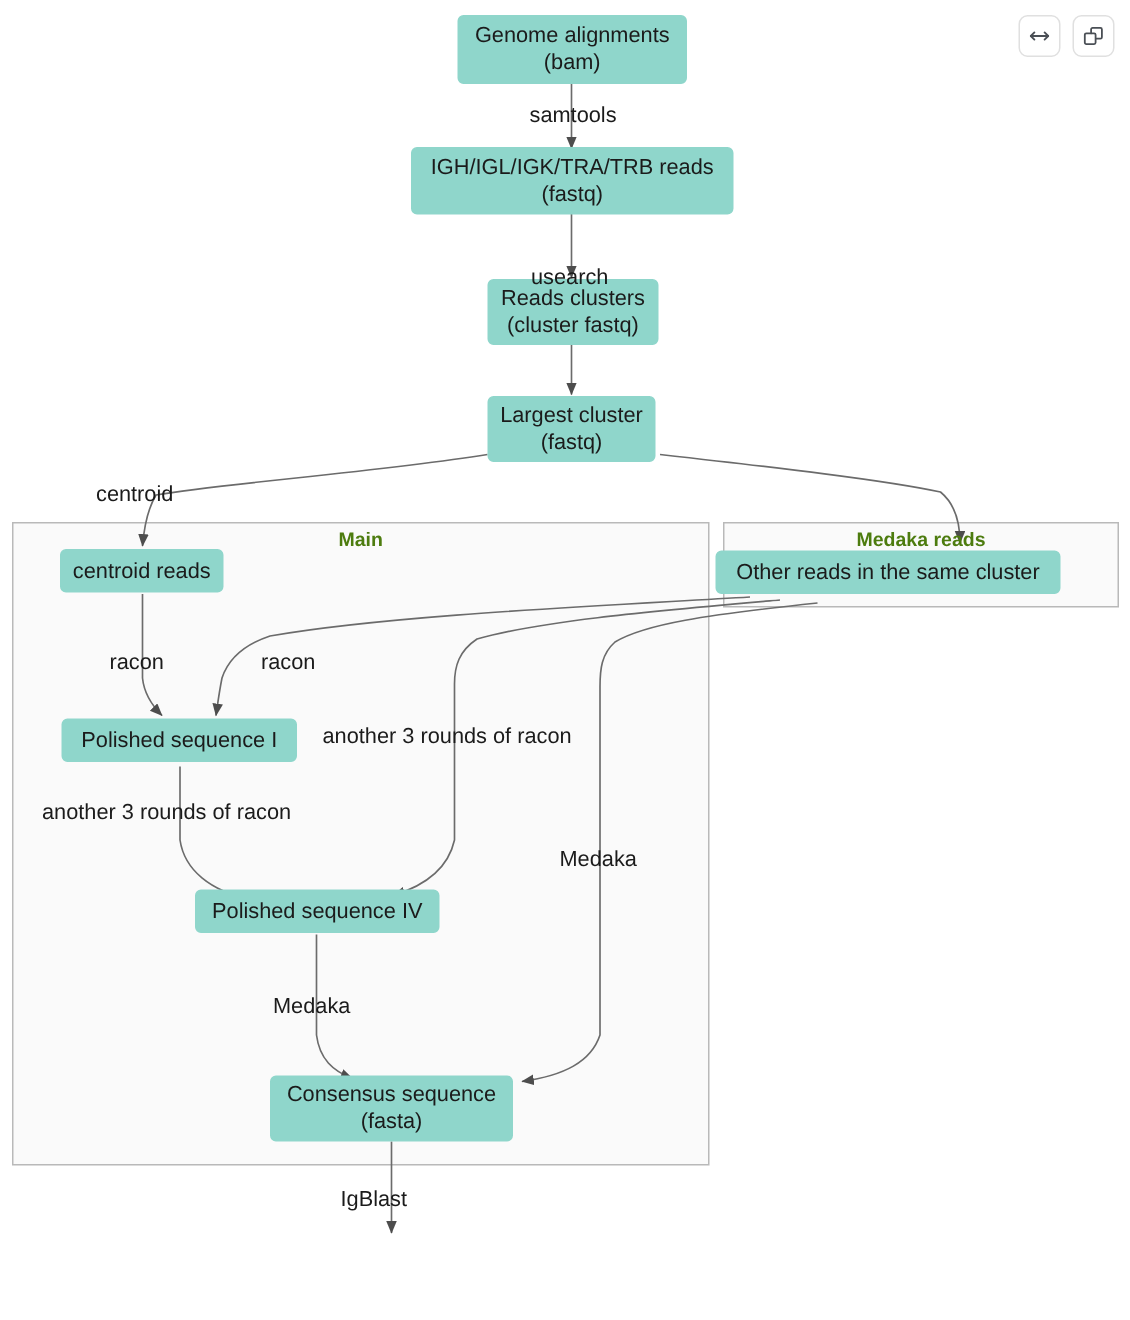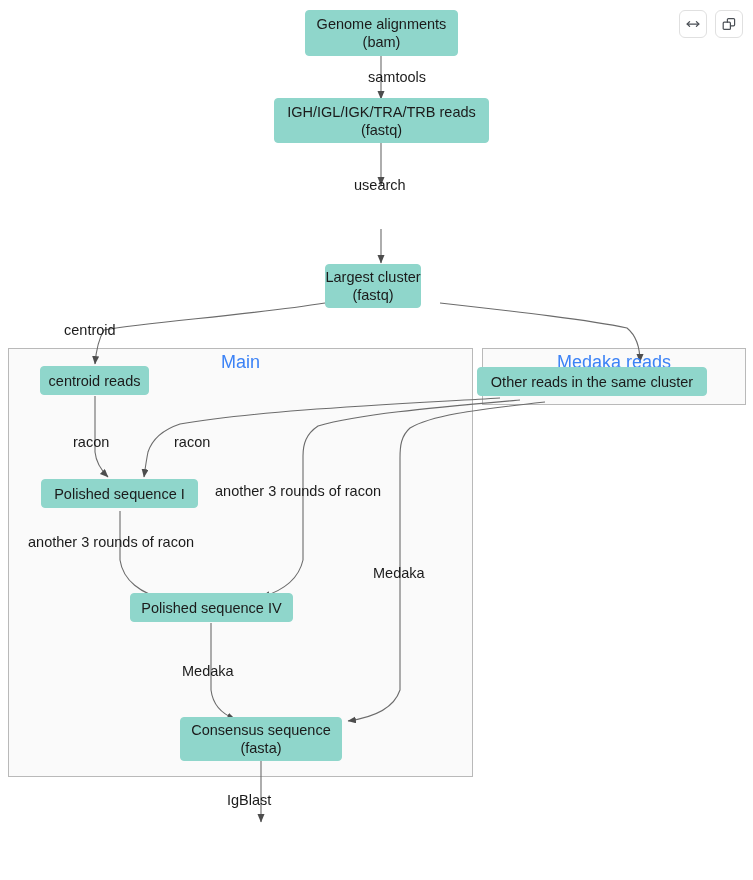--- a/index.html
+++ b/index.html
@@ -34,24 +34,25 @@
 
   
   .cluster{
     position:absolute;
     background:#fafafa;
     border:1px solid #b9b9b9;
     box-sizing:border-box;
   }
   .cluster-title{
     position:absolute;
-    font-size:18px;
-    color:#3b82f6;
+    font-size:13px;
+    color:#4d7c0f;
     white-space:pre;
     text-align:center;
+    font-weight:bold;
   }
 
   
   .elabel{
     position:absolute;
     font-size:14.5px;
     color:#1b1b1b;
     background:transparent;
     white-space:pre;
     line-height:16px;
@@ -122,37 +123,39 @@
 
   <div class="cluster-title" style="left:8px;top:352px;width:465px;">Main</div>
   <div class="cluster-title" style="left:482px;top:352px;width:264px;">Medaka reads</div>
 
   <div class="node" style="left:305px;top:10px;width:153px;height:46px;">Genome alignments
 (bam)</div>
 
   <div class="node" style="left:274px;top:98px;width:215px;height:45px;">IGH/IGL/IGK/TRA/TRB reads
 (fastq)</div>
 
+  <div class="node" style="left:325px;top:186px;width:114px;height:44px;">Reads clusters
+(cluster fastq)</div>
 
-  <div class="node" style="left:325px;top:264px;width:96px;height:44px;">Largest cluster
+  <div class="node" style="left:325px;top:264px;width:112px;height:44px;">Largest cluster
 (fastq)</div>
 
   <div class="node" style="left:40px;top:366px;width:109px;height:29px;">centroid reads</div>
 
   <div class="node" style="left:477px;top:367px;width:230px;height:29px;">Other reads in the same cluster</div>
 
   <div class="node" style="left:41px;top:479px;width:157px;height:29px;">Polished sequence I</div>
 
   <div class="node" style="left:130px;top:593px;width:163px;height:29px;">Polished sequence IV</div>
 
   <div class="node" style="left:180px;top:717px;width:162px;height:44px;">Consensus sequence
 (fasta)</div>
 
 
-  <div class="elabel" style="left:368px;top:69px;">samtools</div>
+  <div class="elabel" style="left:353px;top:69px;">samtools</div>
 
   <div class="elabel" style="left:354px;top:161px;margin-top:16px;">usearch</div>
 
   <div class="elabel" style="left:64px;top:322px;text-align:center;">centroid</div>
 
   <div class="elabel" style="left:73px;top:434px;">racon</div>
 
   <div class="elabel" style="left:174px;top:434px;">racon</div>
 
   <div class="elabel" style="left:28px;top:534px;">another 3 rounds of racon</div>

